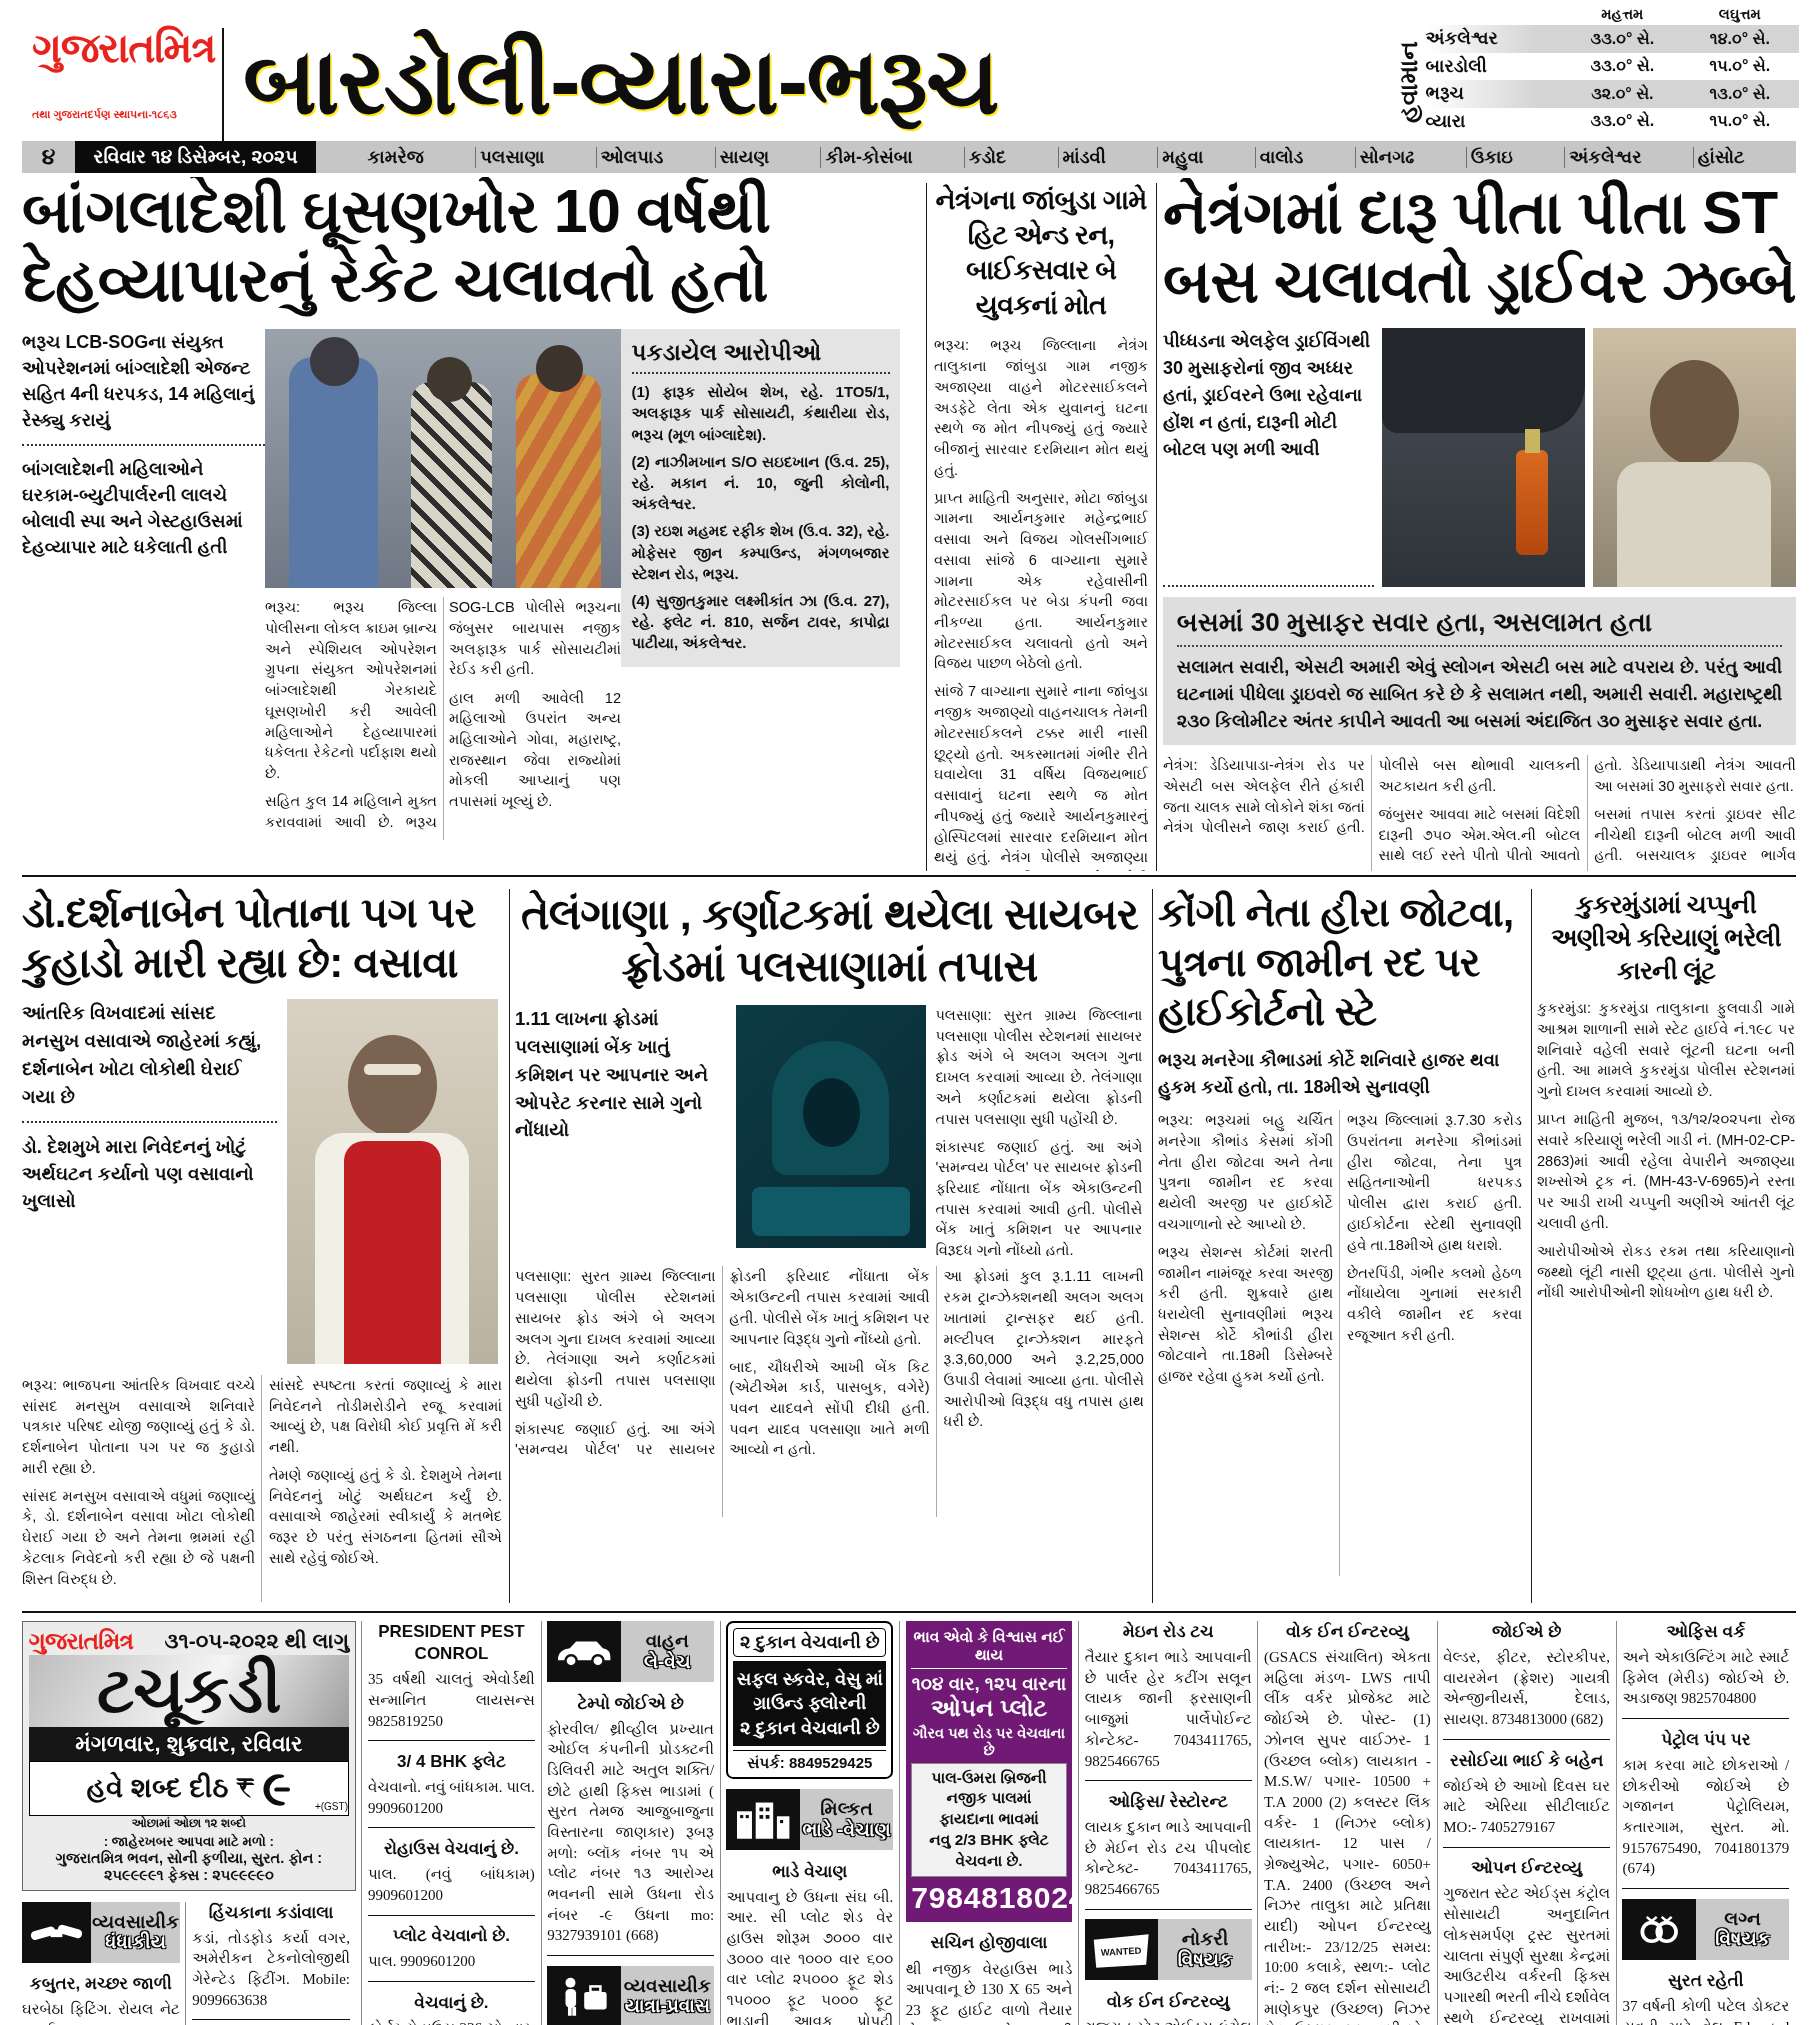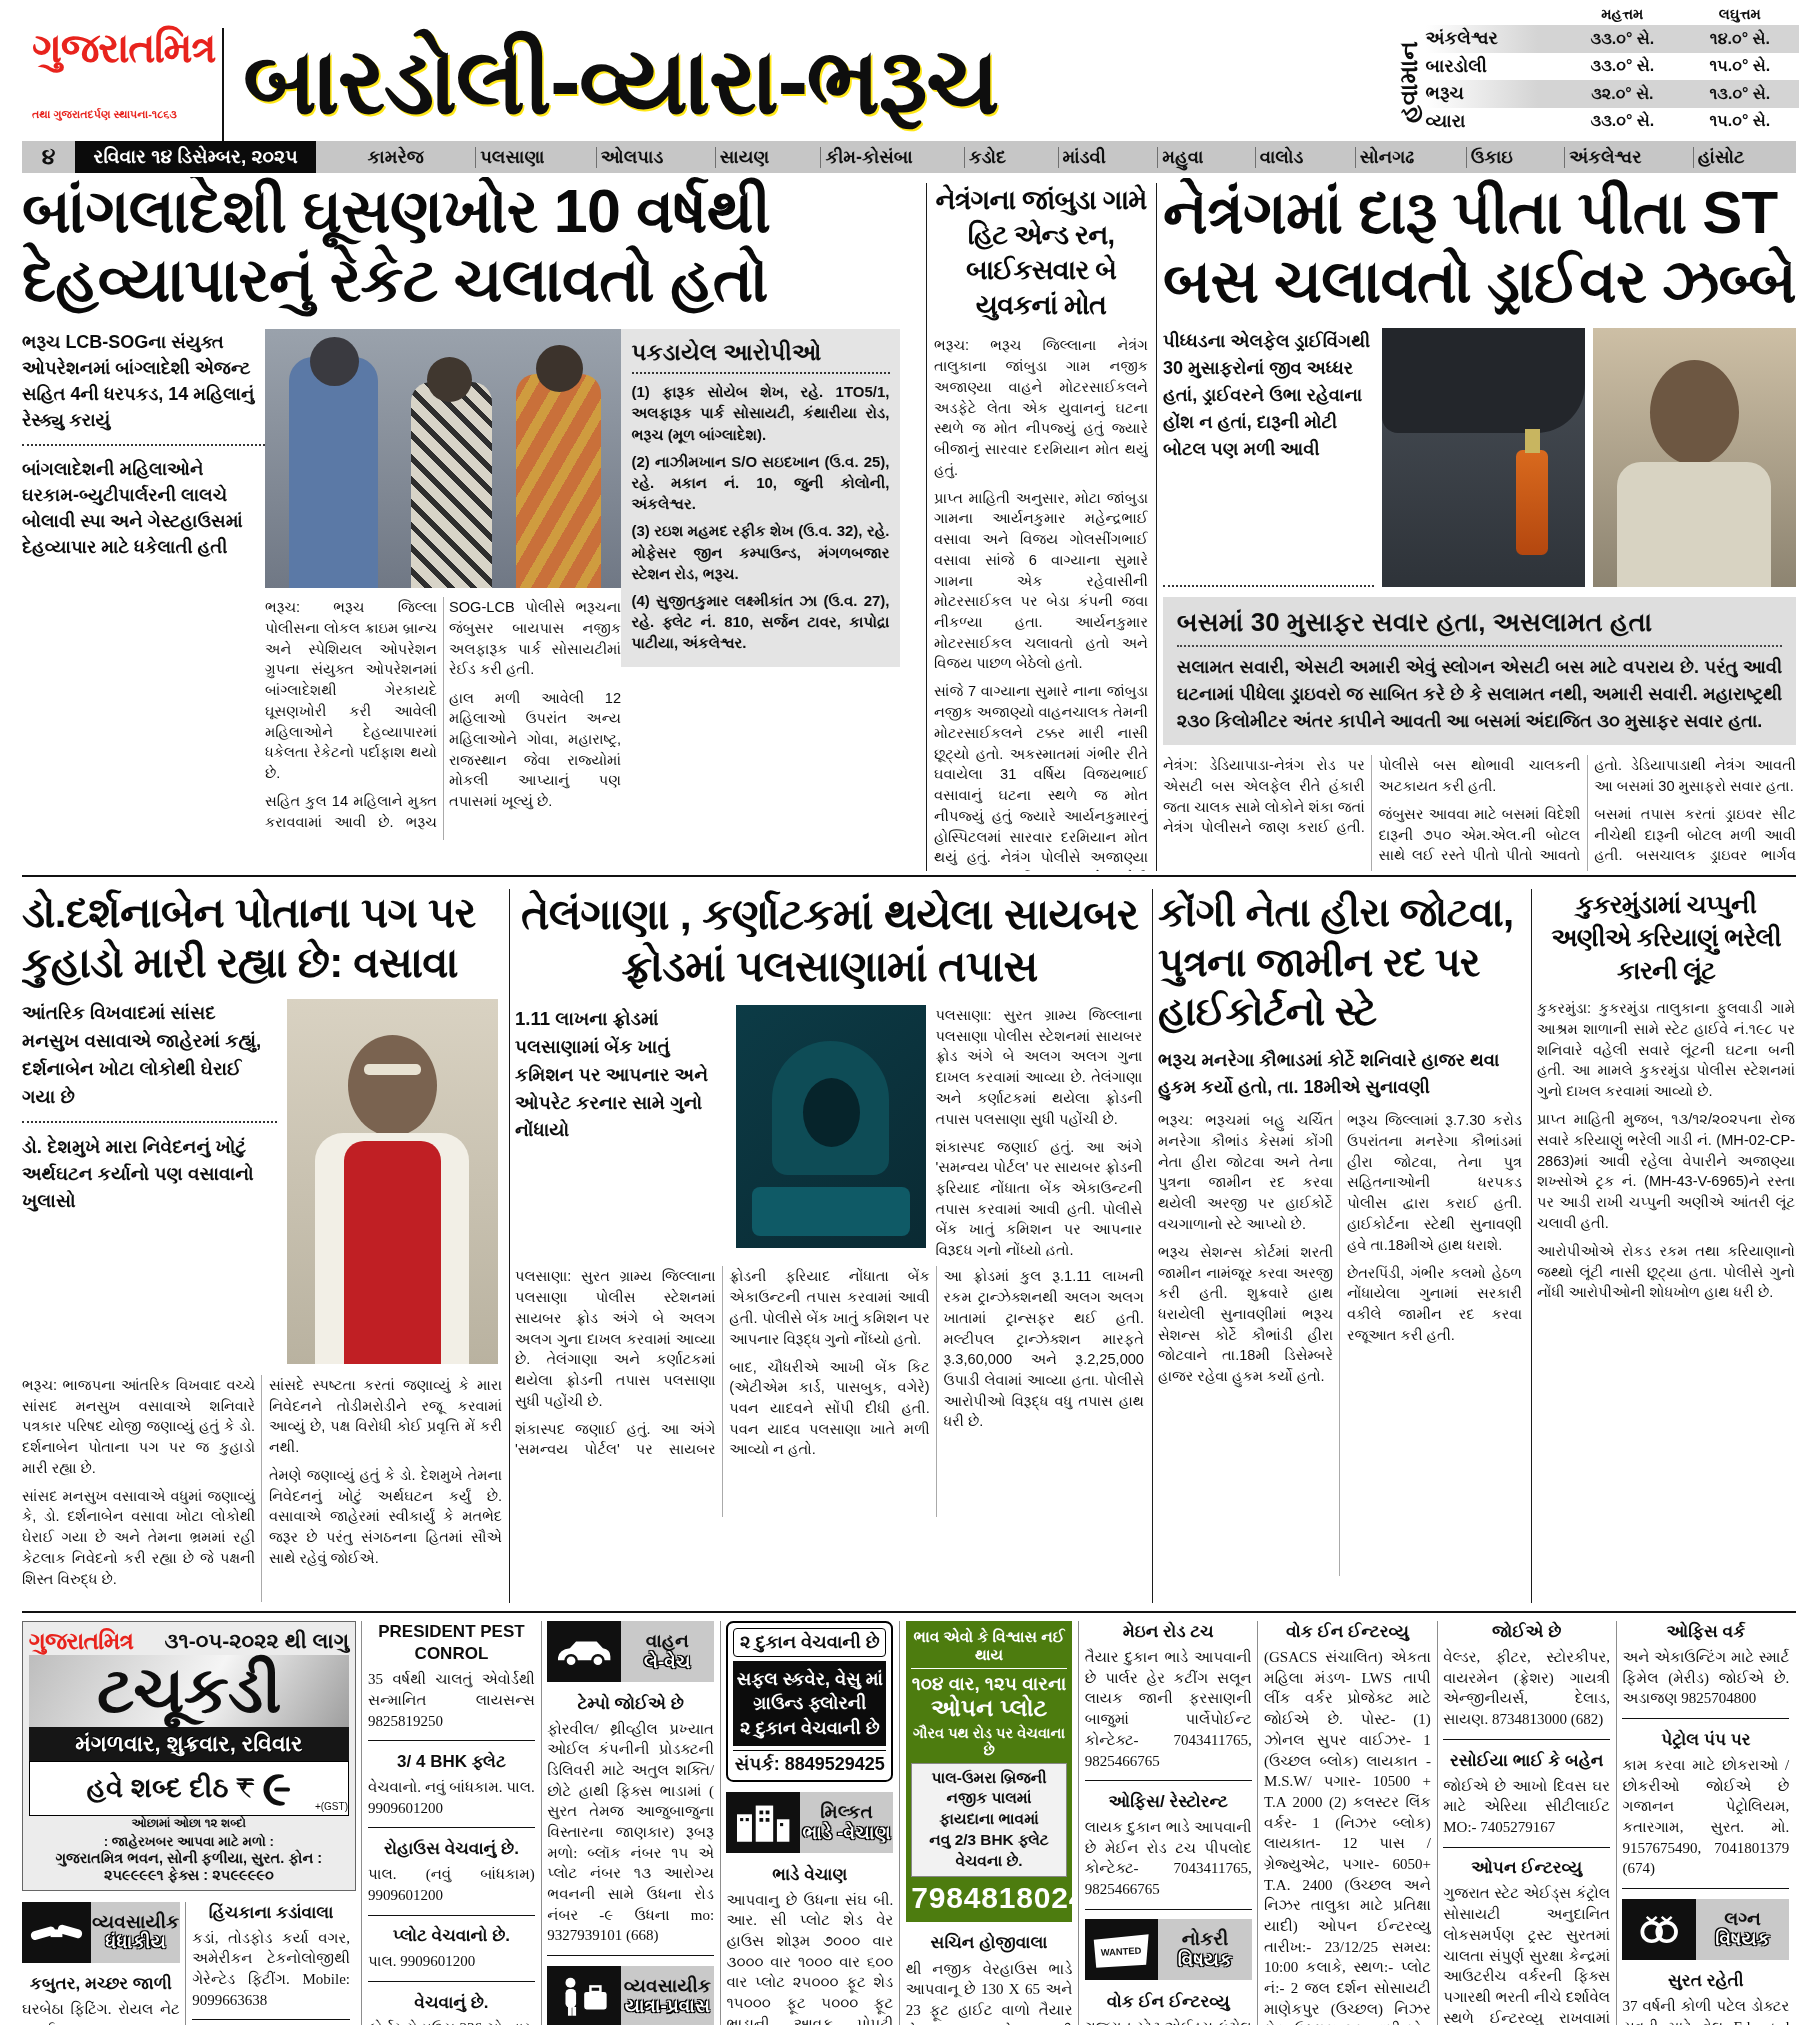--- a/index.html
+++ b/index.html
@@ -98,22 +98,22 @@
   .cls-hdr{display:flex;height:61px;margin-bottom:10.5px;}
   .cls-hdr-icon{width:44%;background:#101010;display:flex;align-items:center;justify-content:center;}
   .cls-hdr-icon svg{width:85%;height:80%;}
   .cls-hdr-label{flex:1;background:#c9c9c9;display:flex;flex-direction:column;align-items:center;justify-content:center;line-height:1.1;}
   .cls-hdr-l1{font-size:18.6px;font-weight:900;}
   .cls-hdr-l2{font-size:18.6px;font-weight:900;color:#fff;
      text-shadow:-1.2px -1.2px 0 #000,1.2px -1.2px 0 #000,-1.2px 1.2px 0 #000,1.2px 1.2px 0 #000;}
   .shopbox{border:2.4px double #000;border-radius:7.3px;padding:4.9px;margin-bottom:10.5px;text-align:center;}
   .shopbox-title{border:1.6px solid #000;border-radius:4px;font-size:18px;font-weight:900;padding:3.2px 1.6px;}
   .shopbox-mid{background:#0c0c0c;color:#fff;font-size:18px;font-weight:800;padding:5.7px 2.4px;margin-top:4px;line-height:1.35;}
-  .shopbox-phone{font-size:18px;font-weight:900;border-top:1.6px solid #000;margin-top:4px;padding-top:3.2px;}
-  .blackbox{background:#4d7c0f;color:#fff;padding:7.3px 5.7px;margin-bottom:10.5px;text-align:center;}
+  .shopbox-phone{font-size:15px;font-weight:900;border-top:1.6px solid #000;margin-top:4px;padding-top:3.2px;}
+  .blackbox{background:#701a75;color:#fff;padding:7.3px 5.7px;margin-bottom:10.5px;text-align:center;}
   .bb-top{font-size:15.4px;font-weight:800;border-bottom:1.6px solid #fff;padding-bottom:4px;margin-bottom:4px;}
   .bb-big1{font-size:18.6px;font-weight:900;}
   .bb-big2{font-size:23.5px;font-weight:900;}
   .bb-line{font-size:14.6px;font-weight:700;margin:3.2px 0;}
   .bb-inner{background:#f2f2f2;color:#0c0c0c;border:1.2px solid #888;padding:4px;font-size:15.4px;font-weight:800;line-height:1.35;}
   .bb-phone{font-size:30px;font-weight:900;letter-spacing:0.8px;margin-top:4px;}
   
   .promo{border:1.6px solid #666;background:#ececec;padding:5.7px;}
   .promo-rowA{display:flex;justify-content:space-between;align-items:center;}
   .promo-logo{font-size:23.5px;font-weight:900;color:#e8231d;letter-spacing:-0.8px;}

